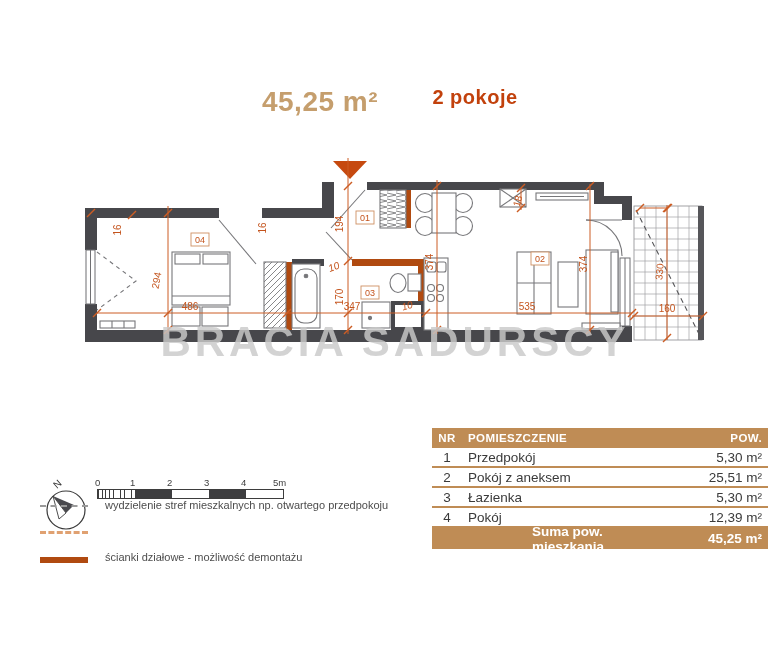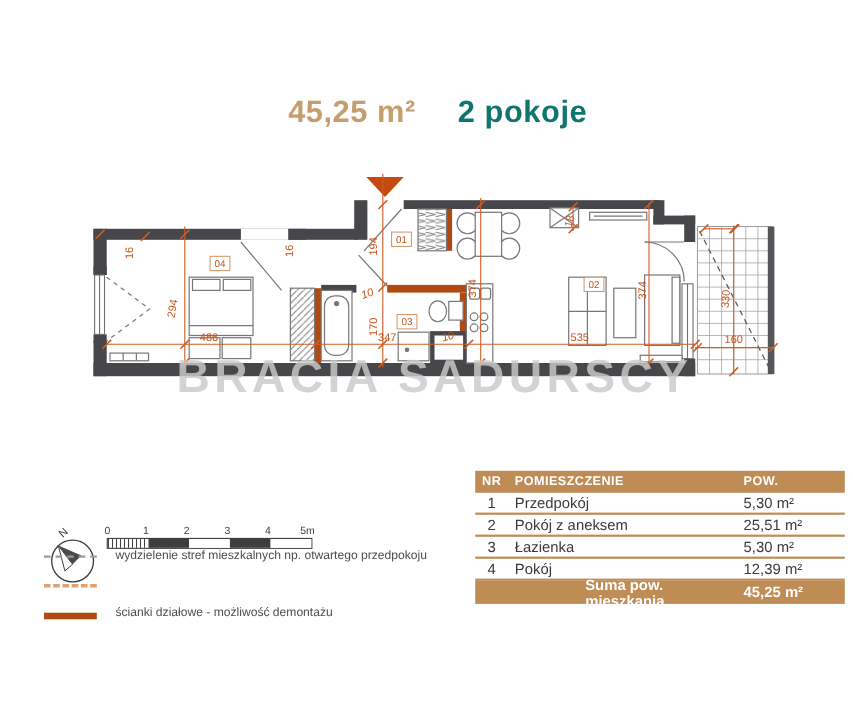--- a/index.html
+++ b/index.html
@@ -3,21 +3,21 @@
 <meta charset="utf-8">
 <style>
   html,body{margin:0;padding:0;background:#ffffff;}
   .stage{position:relative;width:775px;height:660px;background:#fff;overflow:hidden;
          font-family:"Liberation Sans",sans-serif;}
   
   .title{position:absolute;top:86px;left:0;width:775px;height:34px;}
   .title .area{position:absolute;left:240px;width:160px;text-align:center;
                font-size:28px;font-weight:bold;color:#c59e6d;letter-spacing:.5px;}
   .title .rooms{position:absolute;left:400px;width:150px;text-align:center;
-               font-size:28px;font-weight:bold;color:#0f766e;letter-spacing:.5px;}
+               font-size:20px;font-weight:bold;color:#c2410c;letter-spacing:.5px;}
   
   svg.plan{position:absolute;left:0;top:0;}
   
   .compass{position:absolute;left:40px;top:478px;}
   .scalebar{position:absolute;left:95px;top:477px;width:200px;height:24px;font-size:9.5px;color:#3d3d3d;}
   .scalebar .num{position:absolute;top:0;}
   .bar{position:absolute;top:12px;left:2px;width:185px;height:8px;border:1px solid #3d3d3d;display:flex;}
   .bar .seg{height:100%;flex:1;}
   .seg.ruler{background:repeating-linear-gradient(90deg,#3d3d3d 0 .8px,transparent .8px 3.7px);}
   .seg.dark{background:#3e3e40;}
@@ -30,21 +30,21 @@
   .sw-dash-orange{border-top:3px dashed #e0a171;}
   .sw-solid-orange{border-top:6px solid #b04a10;}
   .legend .lbl{position:absolute;left:65px;top:3px;font-size:11px;color:#4d4d4d;}
   
   .roomtable{position:absolute;left:432px;top:428px;width:336px;font-size:13.5px;color:#3a3a3a;}
   .trow{display:flex;align-items:center;border-bottom:2px solid #bf8c55;height:18px;padding:0;}
   .trow.head{background:#bf8c55;color:#fff;font-size:11.5px;font-weight:bold;height:20px;border-bottom:none;letter-spacing:.4px;}
   .trow.foot{background:#bf8c55;color:#fff;font-weight:bold;height:21px;border-bottom:none;font-size:13.5px;gap:36px;}
   .c-nr{width:30px;text-align:center;flex:none;}
   .c-name{flex:1;padding-left:6px;}
-  .c-area{width:86px;text-align:left;padding-right:6px;flex:none;}
+  .c-area{width:86px;text-align:right;padding-right:6px;flex:none;}
   .foot .c-name{padding-left:34px;}
 </style>
 </head>
 <body>
 
 <div class="stage">
 
   <div class="title">
     <span class="area">45,25 m²</span>
     <span class="rooms">2 pokoje</span>

